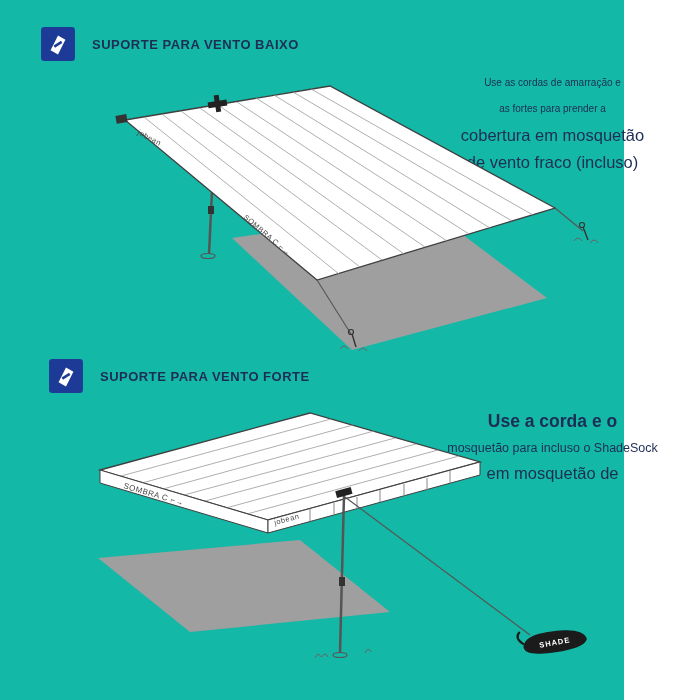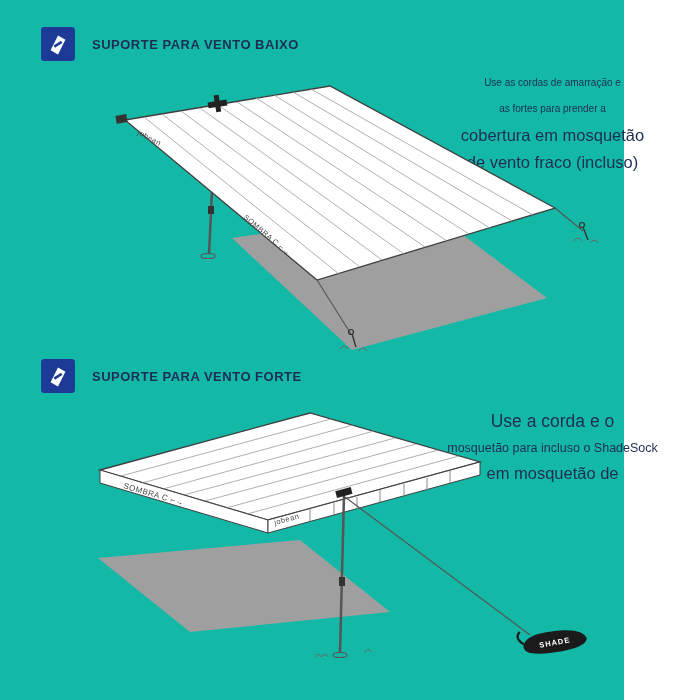--- a/index.html
+++ b/index.html
@@ -8,33 +8,33 @@
     background:#ffffff;
     font-family:"Liberation Sans", sans-serif;
     position:relative;
     overflow:hidden;
     color:#1d2d55;
   }
   .page { position:absolute; inset:0; width:624px; height:700px; background:#14b8a6; }
 
   .header { position:absolute; display:flex; align-items:center; gap:16px; }
   .header.h1 { left:40px; top:26px; }
-  .header.h2 { left:40px; top:358px; }
+  .header.h2 { left:48px; top:358px; }
   .logo { width:36px; height:36px; flex:0 0 auto; }
   .section-title {
     font-size:13px; font-weight:600; letter-spacing:.5px;
     color:#1d2d55; text-transform:uppercase;
   }
 
   .desc { position:absolute; width:295px; text-align:center; color:#1d2d55; }
   .desc.d1 { left:405px; top:70px; }
   .desc.d2 { left:405px; top:406px; }
   .desc p.sm { font-size:10px;   line-height:26px; }
   .desc p.lg { font-size:16.5px; line-height:27px; }
-  .desc p.xl { font-size:17.5px; line-height:30px; font-weight:400; }
+  .desc p.xl { font-size:17.5px; line-height:30px; font-weight:700; }
   .desc p.xs { font-size:12.5px; line-height:24px; }
 
   .illus { position:absolute; }
   .illus.i1 { left:85px; top:68px;  width:520px; height:300px; }
   .illus.i2 { left:75px; top:395px; width:560px; height:300px; }
 
   svg text { font-family:"Liberation Sans", sans-serif; }
 </style>
 </head>
 <body>

